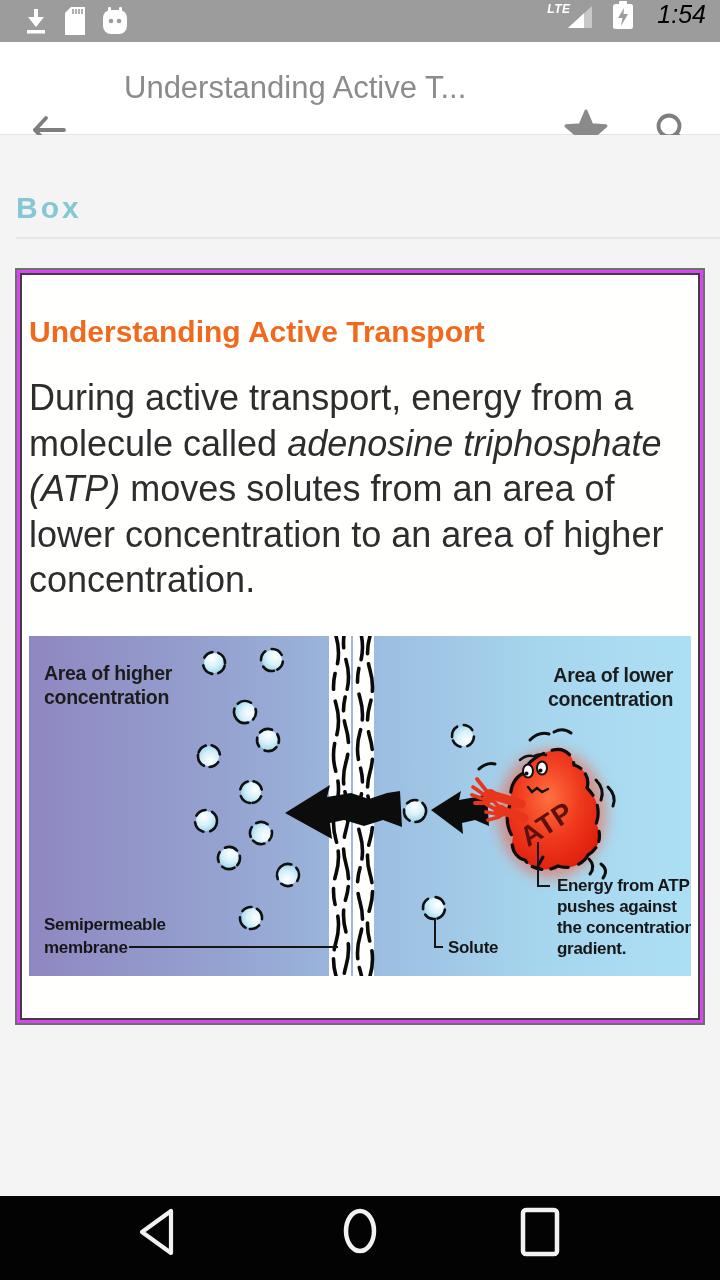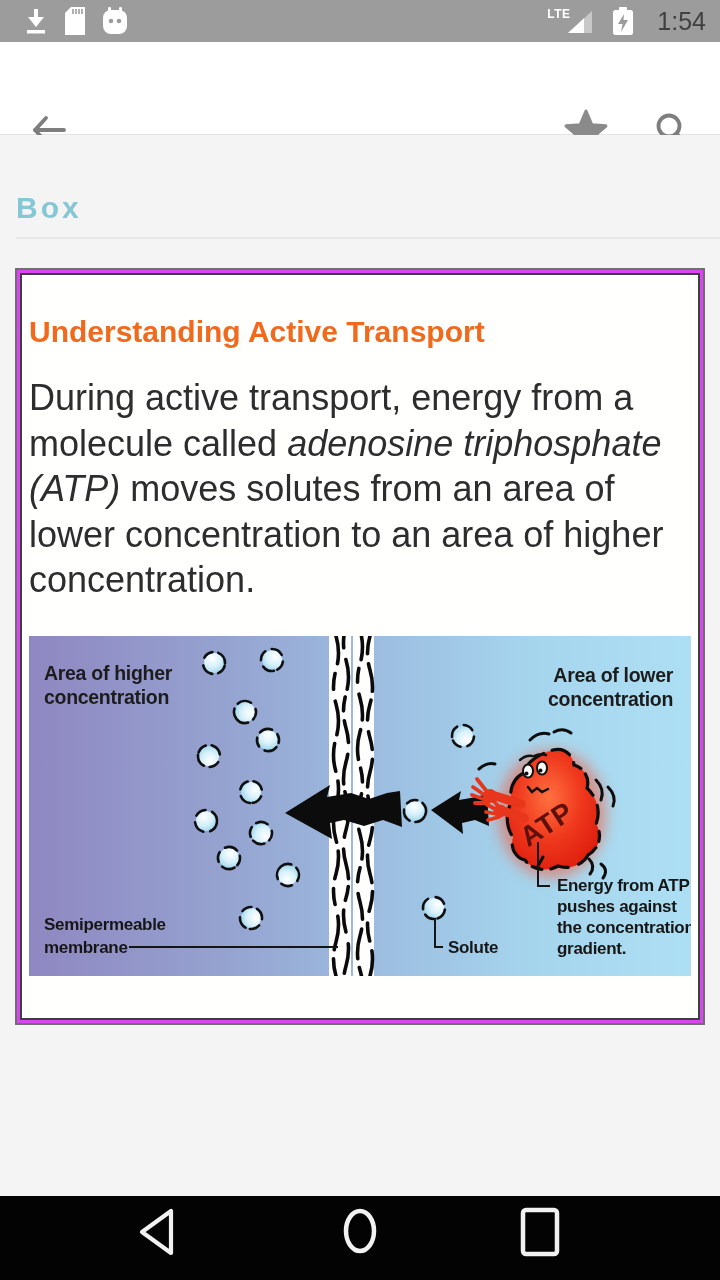--- a/index.html
+++ b/index.html
@@ -7,25 +7,25 @@
     position:relative;width:720px;height:1280px;overflow:hidden;
     font-family:"Liberation Sans",sans-serif;background:#f4f4f4;margin:0 auto;
   }
   
   .status-bar{
     position:absolute;left:0;top:0;width:720px;height:42px;background:#9c9c9c;
     display:flex;align-items:center;justify-content:space-between;box-sizing:border-box;
     padding:0 14px 0 24px;
   }
   .sb-left{display:flex;align-items:center;gap:16px;height:100%;}
-  .sb-right{display:flex;align-items:center;gap:19px;height:100%;}
+  .sb-right{display:flex;align-items:flex-start;gap:19px;height:100%;font-style:italic;}
   .sb-net{position:relative;width:46px;height:32px;}
   .sb-net .lte{position:absolute;left:0;top:2px;color:#fff;font-size:12px;font-weight:bold;letter-spacing:.5px;}
   .sb-net svg{position:absolute;right:0;bottom:3px;}
-  .sb-time{color:#404040;font-size:25px;margin-left:4px;}
+  .sb-time{color:#000000;font-size:25px;margin-left:4px;}
   
   .app-bar{
     position:absolute;left:0;top:42px;width:720px;height:92px;background:#ffffff;
     border-bottom:1px solid #e4e4e4;
   }
   .ab-back{position:absolute;left:30px;top:71px;}
   .ab-title{
     position:absolute;left:124px;top:0;height:92px;display:flex;align-items:center;
     color:#8b8b8b;font-size:31px;font-weight:500;letter-spacing:0px;white-space:nowrap;
   }
@@ -112,20 +112,21 @@
     </div>
   </div>
 
   <div class="app-bar">
     <svg class="ab-back" width="38" height="34" viewBox="0 0 38 34">
       <g stroke="#7e7e7e" stroke-width="3.8" fill="none" stroke-linecap="round" stroke-linejoin="round">
         <line x1="34" y1="17" x2="5" y2="17"></line>
         <polyline points="16,5 5,17 16,29"></polyline>
       </g>
     </svg>
+    <div class="ab-title">Understanding Active T...</div>
     <svg class="ab-star" width="44" height="44" viewBox="0 0 40 40">
       <polygon fill="#8a8a8a" stroke="#8a8a8a" stroke-width="3" stroke-linejoin="round" points="20,3 25.2,15.3 38,16.3 28.2,24.7 31.6,37.3 20,30.2 8.4,37.3 11.8,24.7 2,16.3 14.8,15.3"></polygon>
     </svg>
     <svg class="ab-search" width="42" height="42" viewBox="0 0 42 42">
       <circle cx="17" cy="16" r="10.5" stroke="#7e7e7e" stroke-width="3.8" fill="none"></circle>
       <line x1="25" y1="24" x2="36" y2="35" stroke="#7e7e7e" stroke-width="3.8" stroke-linecap="round"></line>
     </svg>
   </div>
 
   <div class="content">

